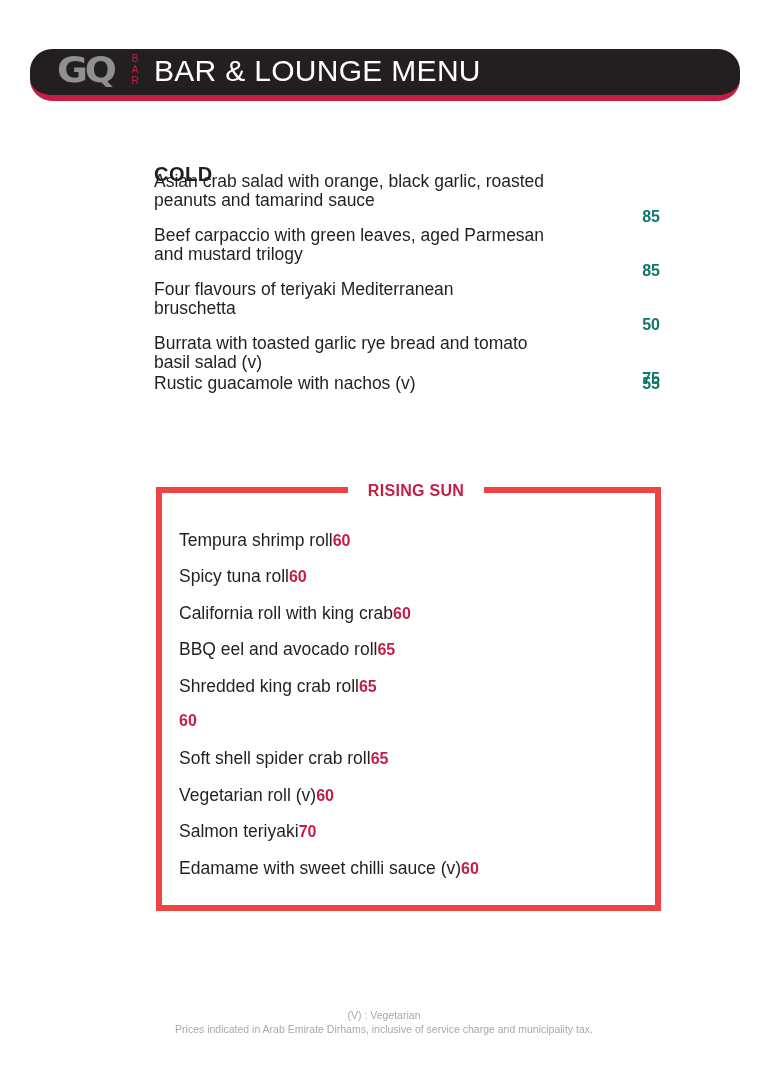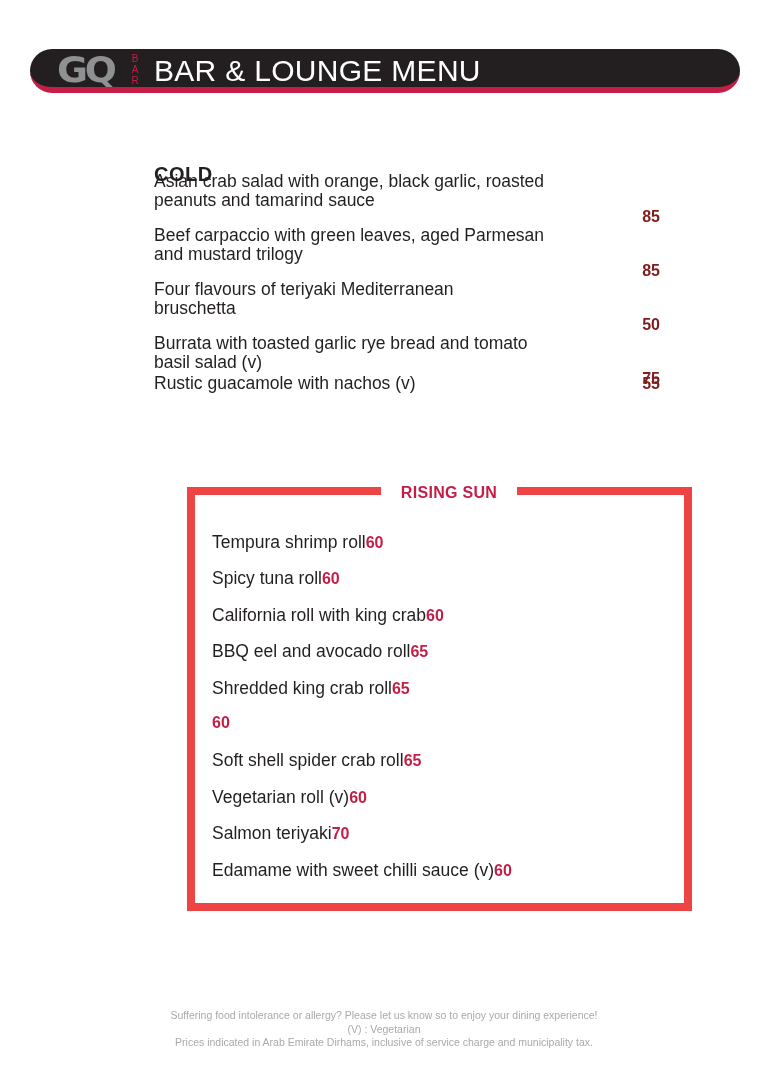--- a/index.html
+++ b/index.html
@@ -1,20 +1,20 @@
 <!DOCTYPE html>
 <html><head>
   <meta charset="utf-8">
   <style>
     * { box-sizing: border-box; margin: 0; padding: 0; }
     html, body { width: 768px; height: 1087px; background: #ffffff; overflow: hidden; }
     body { position: relative; font-family: "Liberation Sans", sans-serif; color: #231f20; }
 
     .header {
-      position: absolute; left: 30px; top: 49px; width: 710px; height: 44px;
+      position: absolute; left: 30px; top: 49px; width: 710px; height: 52px;
       background: #231f20; border-bottom: 6px solid #c41e47; border-radius: 22px;
     }
     .logo-gq {
       position: absolute; left: 27px; top: 3px;
       font-family: "DejaVu Sans", sans-serif; font-weight: bold;
       font-size: 35px; letter-spacing: -3px; color: #8e9092; line-height: 36px;
       transform: scaleX(1.08); transform-origin: left center;
     }
     .logo-bar {
       position: absolute; left: 100px; top: 4px; width: 10px;
@@ -30,27 +30,26 @@
 
     .cold-title {
       position: absolute; left: 154px; top: 127px;
       font-weight: bold; font-size: 20px; letter-spacing: 0.5px; margin-top: 36px;
     }
     .cold-list { position: absolute; left: 154px; top: 172px; width: 508px; }
     .cold-item { position: relative; font-size: 17.5px; line-height: 19px; }
     .cold-item .name { display: block; width: 420px; }
     .cold-item .price {
       position: absolute; right: 2px; bottom: 0;
-      color: #7f1d1d; font-weight: bold; font-size: 16px;
+      color: #0f766e; font-weight: bold; font-size: 16px;
     }
 
     .rs-box {
       position: absolute; left: 156px; top: 487px; width: 505px; height: 424px;
-      border: 8px solid #ef4444;
-      margin-left: 31px;
+      border: 6px solid #ef4444;
     }
     .rs-title {
       position: absolute; left: 186px; top: -13px; width: 136px; height: 22px;
       background: #fff; text-align: center;
       color: #c41e47; font-weight: bold; font-size: 16px; line-height: 22px;
       letter-spacing: 0.3px;
     }
     .rs-list { position: absolute; left: 17px; top: 37px; width: 462px; }
     .rs-item {
       display: flex; align-items: baseline;
@@ -140,16 +139,15 @@
       <span class="price">70</span>
     </div>
     <div class="rs-item">
       <span>Edamame with sweet chilli sauce (v)</span>
       <span class="price">60</span>
     </div>
   </div>
 </div>
 
 <div class="footer">
-  <div>Suffering food intolerance or allergy? Please let us know so to enjoy your dining experience!</div>
   <div>(V) : Vegetarian</div>
   <div>Prices indicated in Arab Emirate Dirhams, inclusive of service charge and municipality tax.</div>
 </div>
 
 </body></html>

